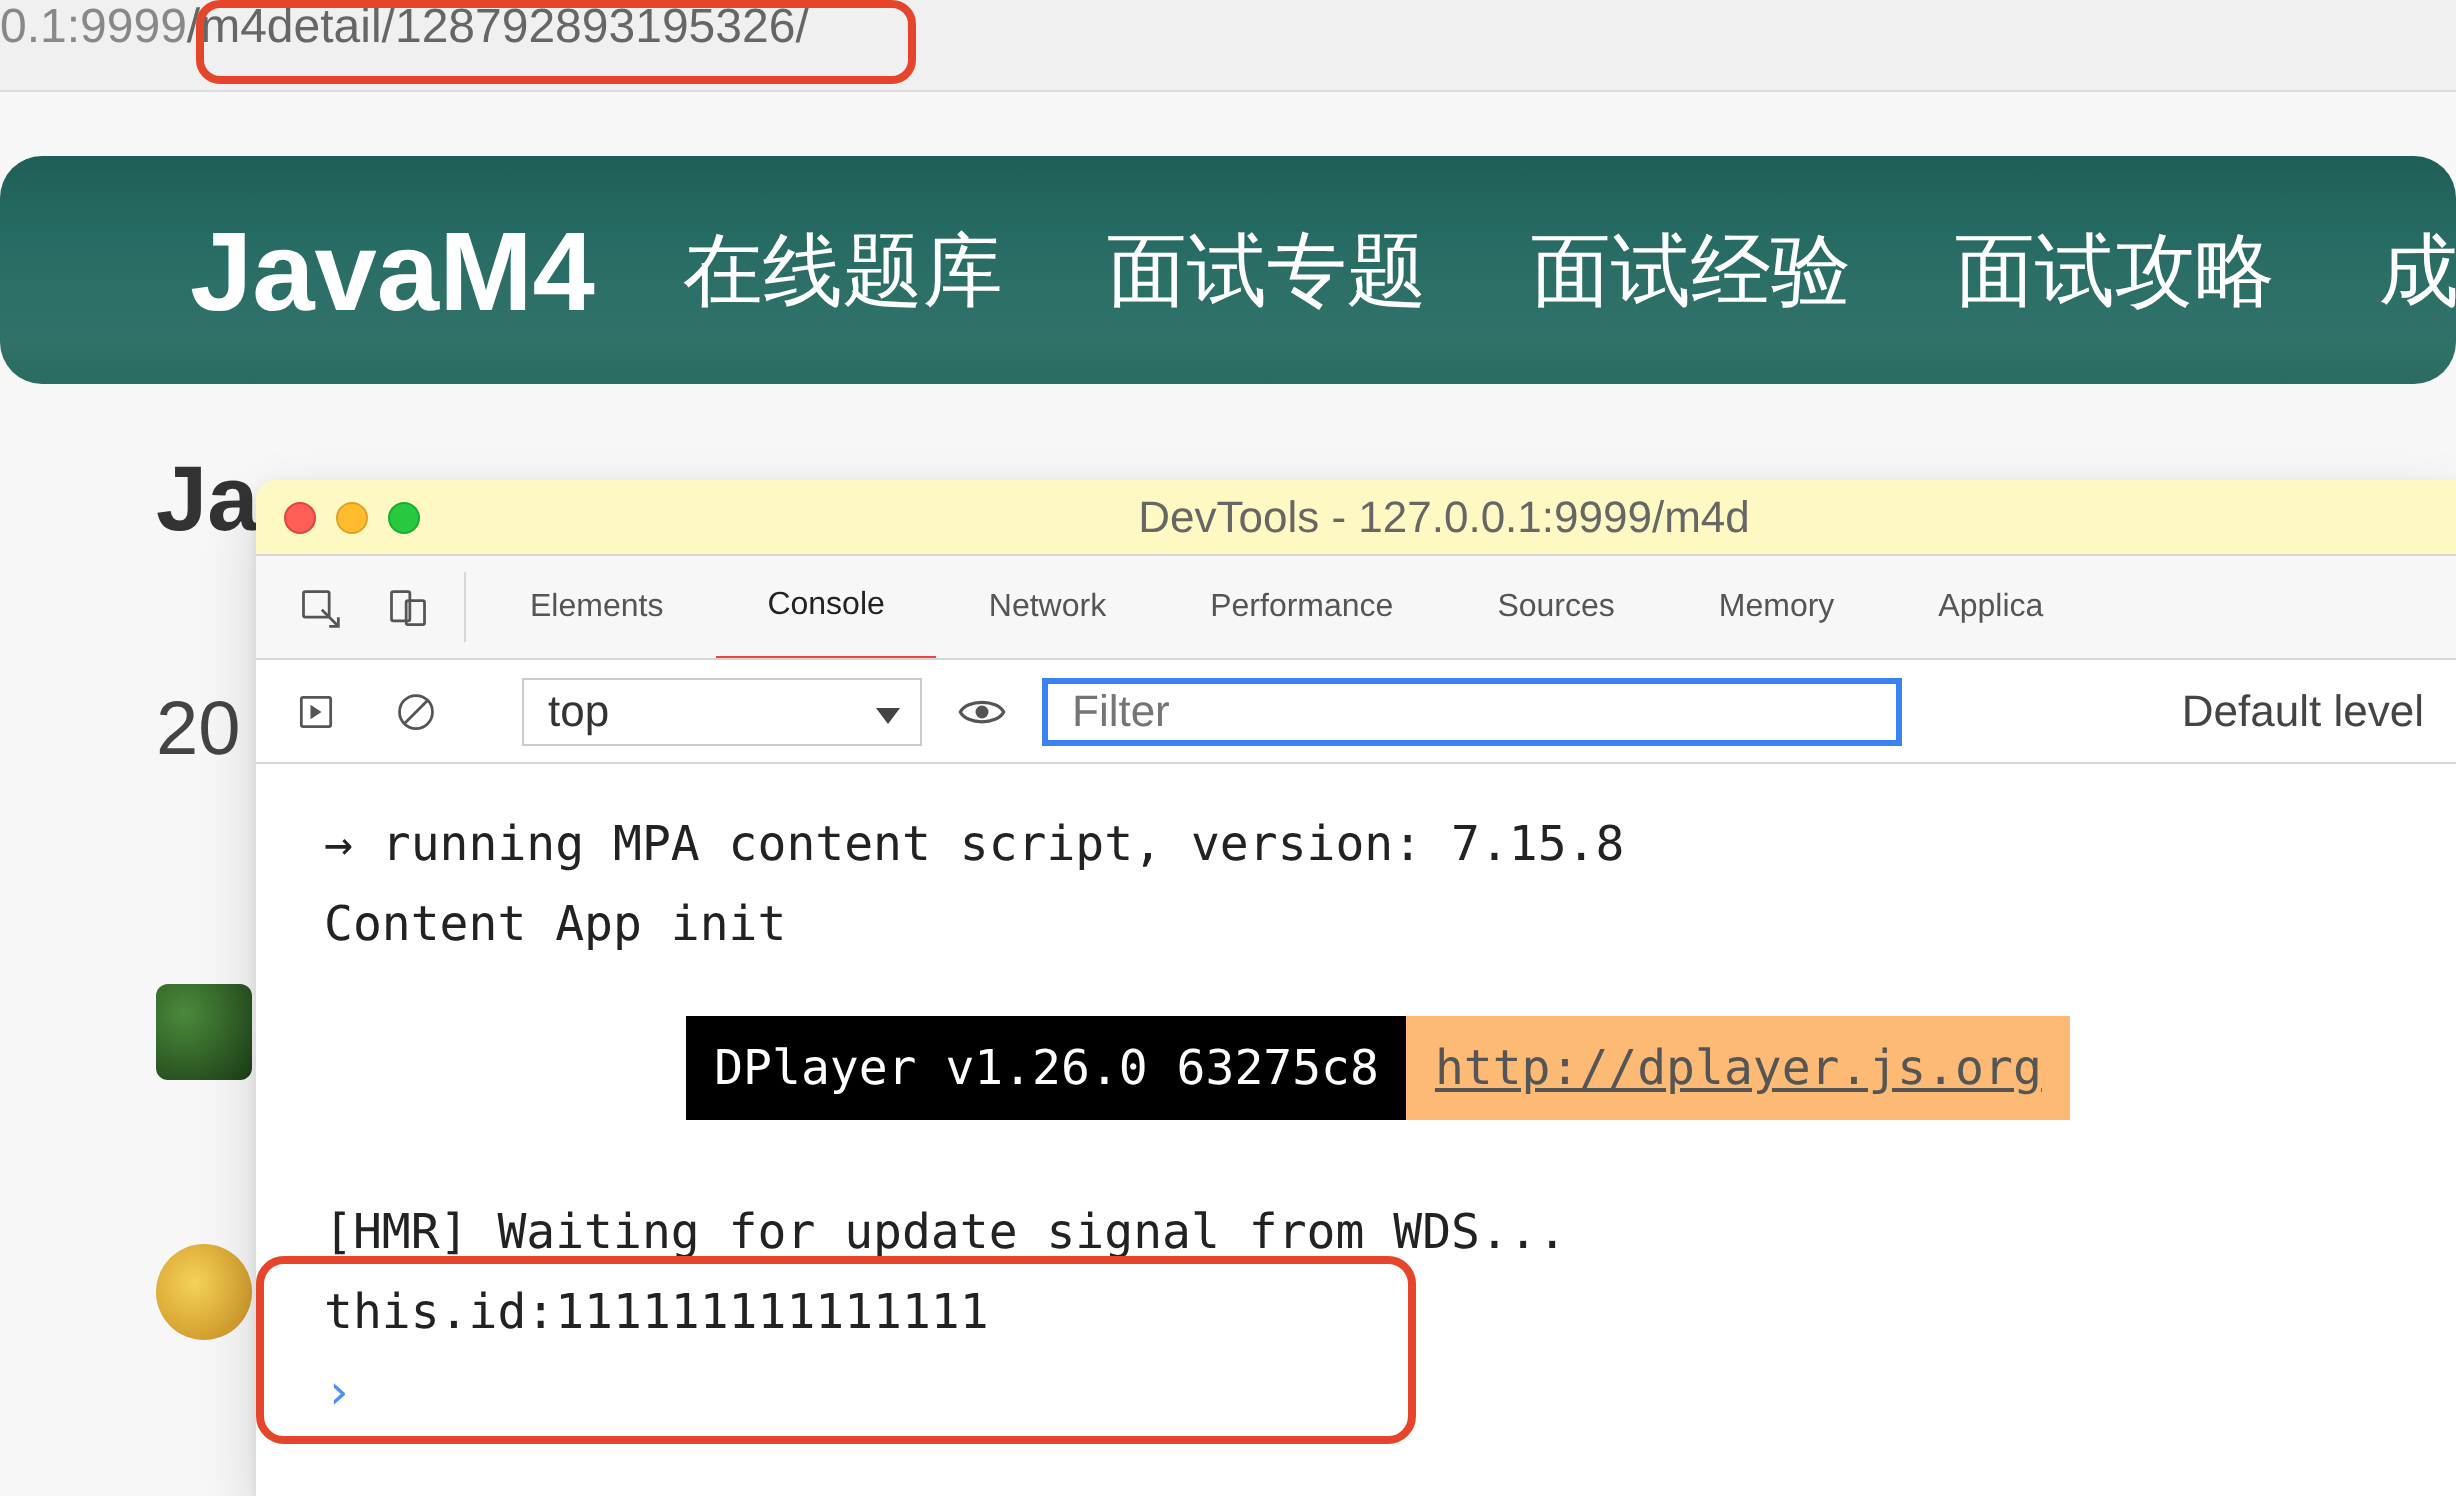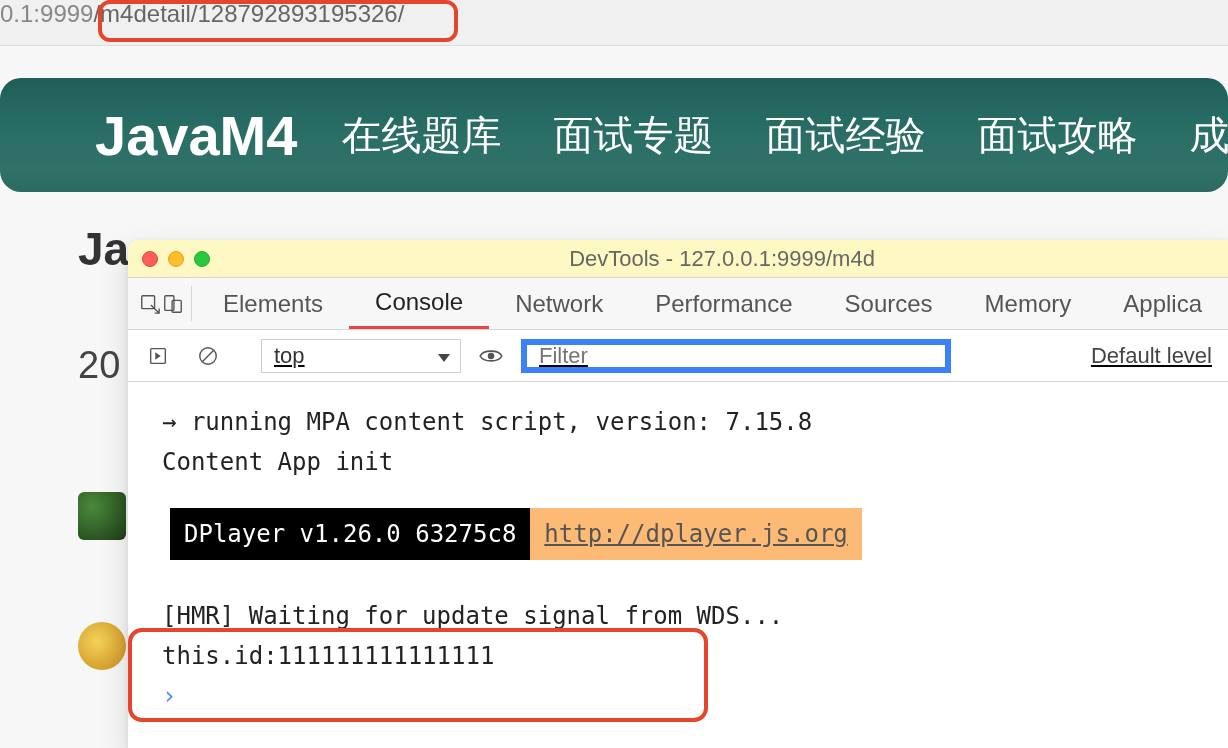--- a/index.html
+++ b/index.html
@@ -29,34 +29,34 @@
   .dot { width:16px; height:16px; border-radius:50%; }
   .dot.red { background:#ff5f57; border:1px solid #e0443e; }
   .dot.yellow { background:#ffbd2e; border:1px solid #dea123; }
   .dot.green { background:#28c940; border:1px solid #1aad2b; }
   .dt-title { flex:1; text-align:center; color:#666; font-size:22px; white-space:nowrap; overflow:hidden; }
 
   .dt-tabs { height:52px; border-bottom:1px solid #d6d6d6; display:flex; align-items:stretch; padding-left:10px; background:#f7f7f7; }
   .dt-iconbtn { width:44px; display:flex; align-items:center; justify-content:center; color:#555; }
   .dt-iconbtn svg { width:22px; height:22px; stroke:#555; fill:none; stroke-width:1.5; }
   .dt-sep { width:1px; background:#d6d6d6; margin:8px 6px; }
-  .dt-tab { padding:0 26px; display:flex; align-items:center; font-size:24px; color:#555;text-align:center; }
-  .dt-tab.active { color:#222; border-bottom:3px solid #ef4444; font-weight:500; }
+  .dt-tab { padding:0 26px; display:flex; align-items:center; font-size:16px; color:#555;text-align:center; }
+  .dt-tab.active { color:#222; border-bottom:1px solid #ef4444; font-weight:500; }
 
-  .dt-toolbar { height:52px; border-bottom:1px solid #d6d6d6; display:flex; align-items:center; padding-left:10px; background:#fff; gap:10px;text-decoration:underline; }
+  .dt-toolbar { height:52px; border-bottom:1px solid #d6d6d6; display:flex; align-items:center; padding-left:10px; background:#fff; gap:10px; }
   .dt-toolbar .dt-iconbtn { width:40px; }
   .ctx-select { height:34px; border:1px solid #ccc; background:#fff; font-size:22px; color:#333; padding:0 32px 0 12px; min-width:200px; position:relative; display:flex; align-items:center; }
   .ctx-select::after { content:""; position:absolute; right:10px; top:14px; width:0;height:0;border-left:6px solid transparent;border-right:6px solid transparent;border-top:8px solid #444; }
   .eye-icon svg { width:26px; height:26px; }
-  .filter-input { flex:1; max-width:430px; height:34px; border:6px solid #3b82f6; padding:0 12px; font-size:22px; color:#333; }
+  .filter-input { flex:1; max-width:430px; height:34px; border:3px solid #3b82f6; padding:0 12px; font-size:22px; color:#333; }
   .default-levels { margin-left:auto; margin-right:16px; font-size:22px; color:#444; }
 
   .dt-console { padding:20px 20px 0 34px; font-family: "SF Mono", Menlo, Consolas, monospace; font-size:24px; line-height:40px; color:#222; }
   .dt-console .line { white-space:pre; }
-  .badge-row { margin:26px 0 26px 8px; display:flex; }
+  .badge-row { margin:26px 0 26px 8px; display:flex;justify-content:center; }
   .badge-dark { background:#000; color:#fff; padding:6px 14px; font-family: "SF Mono", Menlo, Consolas, monospace; font-size:24px; }
   .badge-link { background:#fdba74; padding:6px 14px; font-family: "SF Mono", Menlo, Consolas, monospace; font-size:24px; }
   .badge-link a { color:#555; text-decoration:underline; }
 
   .console-highlight { position:absolute; border:4px solid #e5452b; border-radius:14px; pointer-events:none; }
 </style>
 </head>
 <body>
 
 <div class="addr-bar">

